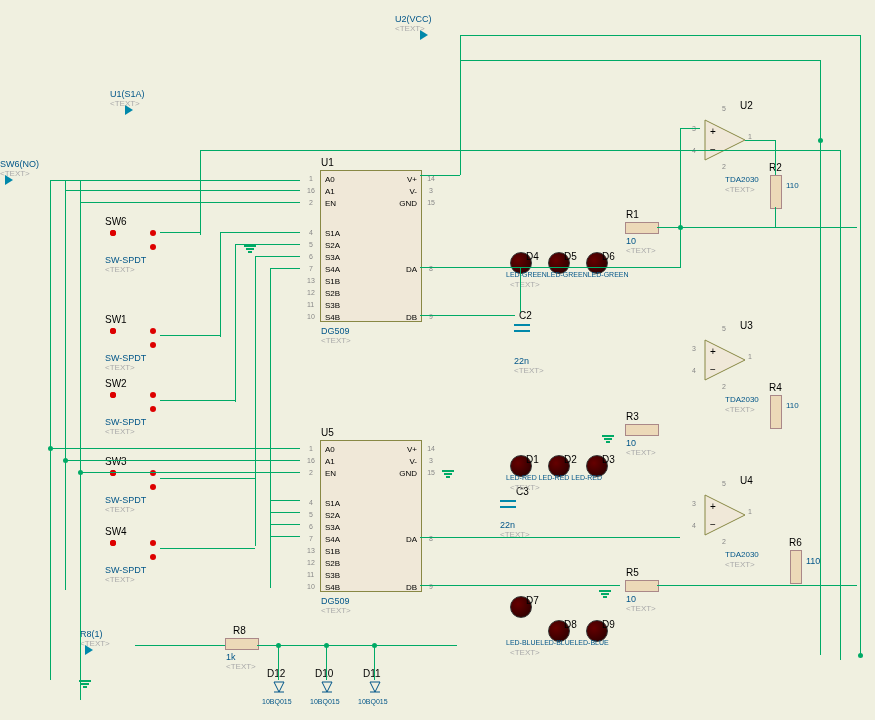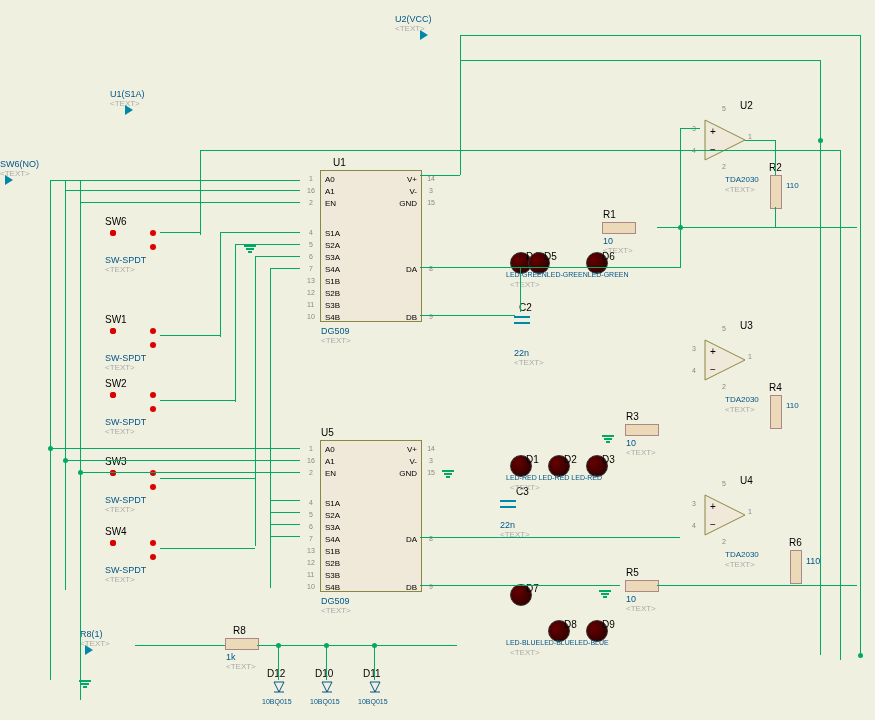--- a/index.html
+++ b/index.html
@@ -102,21 +102,21 @@
   <div class="dot" style="left:0;top:0"></div>
       <div class="dot" style="left:0;top:14"></div>
   <div class="dot" style="left:40px;top:0"></div>
       <div class="dot" style="left:40px;top:14px"></div>
   <span class="label ref" style="left:-5px;top:-14px">SW4</span>
   <span class="label" style="left:-5px;top:25px;color:#058">SW-SPDT</span>
   <span class="label txt" style="left:-5px;top:35px">&lt;TEXT&gt;</span>
 </div>
 
 <div class="box" style="left:320px;top:170px;width:100px;height:150px">
-  <span class="label ref" style="left:12px;top:-14px">U1</span>
+  <span class="label ref" style="left:0;top:-14px">U1</span>
   <span class="pin-lbl" style="left:4px;top:4px">A0</span>
   <span class="pin-num" style="left:-12px;top:4px">1</span>
   <span class="pin-lbl" style="left:4px;top:16px">A1</span>
   <span class="pin-num" style="left:-14px;top:16px">16</span>
   <span class="pin-lbl" style="left:4px;top:28px">EN</span>
   <span class="pin-num" style="left:-12px;top:28px">2</span>
   <span class="pin-lbl" style="right:4px;top:4px">V+</span>
   <span class="pin-num" style="right:-14px;top:4px">14</span>
   <span class="pin-lbl" style="right:4px;top:16px">V-</span>
   <span class="pin-num" style="right:-12px;top:16px">3</span>
@@ -217,21 +217,21 @@
         <text x="10" y="38" font-size="10">−</text>
       </svg>
   <span class="label ref" style="left:40px;top:-15px">U4</span>
   <span class="pin-num" style="left:-8px;top:10px">3</span><span class="pin-num" style="left:-8px;top:32px">4</span>
   <span class="pin-num" style="left:22px;top:-10px">5</span><span class="pin-num" style="left:22px;top:48px">2</span>
   <span class="pin-num" style="left:48px;top:18px">1</span>
   <span class="label" style="left:25px;top:60px;color:#058;font-size:8px">TDA2030</span>
   <span class="label txt" style="left:25px;top:70px">&lt;TEXT&gt;</span>
 </div>
 
-<div class="res" style="left:602px;top:222px">
+<div class="res" style="left:625px;top:222px">
   <span class="label ref" style="left:0;top:-14px">R1</span>
   <span class="label" style="left:0;top:13px;color:#058">10</span>
   <span class="label txt" style="left:0;top:23px">&lt;TEXT&gt;</span>
 </div>
 <div class="res res-v" style="left:770px;top:175px">
   <span class="label ref" style="left:-2px;top:-14px">R2</span>
   <span class="label" style="left:15px;top:5px;color:#058;font-size:8px">110</span>
 </div>
 <div class="res" style="left:625px;top:424px">
   <span class="label ref" style="left:0;top:-14px">R3</span>
@@ -250,56 +250,56 @@
 <div class="res res-v" style="left:790px;top:550px">
   <span class="label ref" style="left:-2px;top:-14px">R6</span>
   <span class="label" style="left:15px;top:5px;color:#058">110</span>
 </div>
 <div class="res" style="left:225px;top:638px">
   <span class="label ref" style="left:7px;top:-14px">R8</span>
   <span class="label" style="left:0;top:13px;color:#058">1k</span>
   <span class="label txt" style="left:0;top:23px">&lt;TEXT&gt;</span>
 </div>
 
-<div class="cap" style="left:514px;top:316px">
+<div class="cap" style="left:514px;top:324px">
   <span class="label ref" style="left:5px;top:-14px">C2</span>
   <span class="label" style="left:0;top:32px;color:#058">22n</span>
   <span class="label txt" style="left:0;top:42px">&lt;TEXT&gt;</span>
 </div>
 <div class="cap" style="left:500px;top:500px">
   <span class="label ref" style="left:16px;top:-14px">C3</span>
   <span class="label" style="left:0;top:20px;color:#058">22n</span>
   <span class="label txt" style="left:0;top:30px">&lt;TEXT&gt;</span>
 </div>
 
 <div class="led" style="left:510px;top:252px">
   <span class="label ref" style="left:15px;top:-2px">D4</span>
 </div>
-<div class="led" style="left:528px;top:252px">
+<div class="led" style="left:548px;top:252px">
   <span class="label ref" style="left:15px;top:-2px">D5</span>
 </div>
 <div class="led" style="left:586px;top:252px">
   <span class="label ref" style="left:15px;top:-2px">D6</span>
 </div>
 <span class="label" style="left:506px;top:271px;color:#058;font-size:7px">LED-GREENLED-GREENLED-GREEN</span>
 <span class="label txt" style="left:510px;top:280px">&lt;TEXT&gt;</span>
 
 <div class="led" style="left:510px;top:455px">
   <span class="label ref" style="left:15px;top:-2px">D1</span>
 </div>
 <div class="led" style="left:548px;top:455px">
   <span class="label ref" style="left:15px;top:-2px">D2</span>
 </div>
 <div class="led" style="left:586px;top:455px">
   <span class="label ref" style="left:15px;top:-2px">D3</span>
 </div>
 <span class="label" style="left:506px;top:474px;color:#058;font-size:7px">LED-RED  LED-RED  LED-RED</span>
 <span class="label txt" style="left:510px;top:483px">&lt;TEXT&gt;</span>
 
-<div class="led" style="left:510px;top:584px">
+<div class="led" style="left:510px;top:596px">
   <span class="label ref" style="left:15px;top:-2px">D7</span>
 </div>
 <div class="led" style="left:548px;top:620px">
   <span class="label ref" style="left:15px;top:-2px">D8</span>
 </div>
 <div class="led" style="left:586px;top:620px">
   <span class="label ref" style="left:15px;top:-2px">D9</span>
 </div>
 <span class="label" style="left:506px;top:639px;color:#058;font-size:7px">LED-BLUELED-BLUELED-BLUE</span>
 <span class="label txt" style="left:510px;top:648px">&lt;TEXT&gt;</span>

